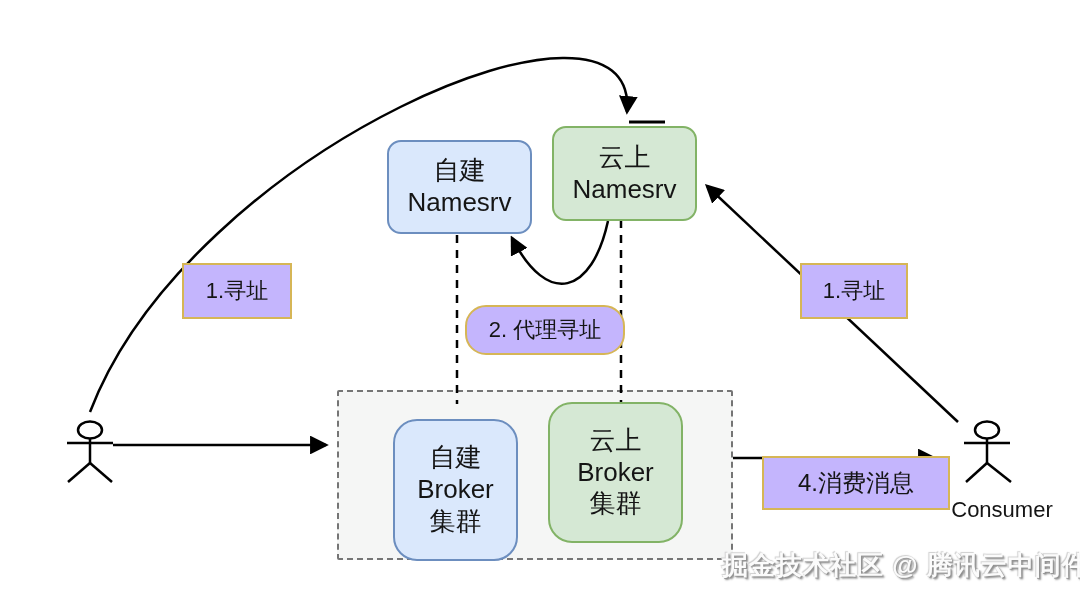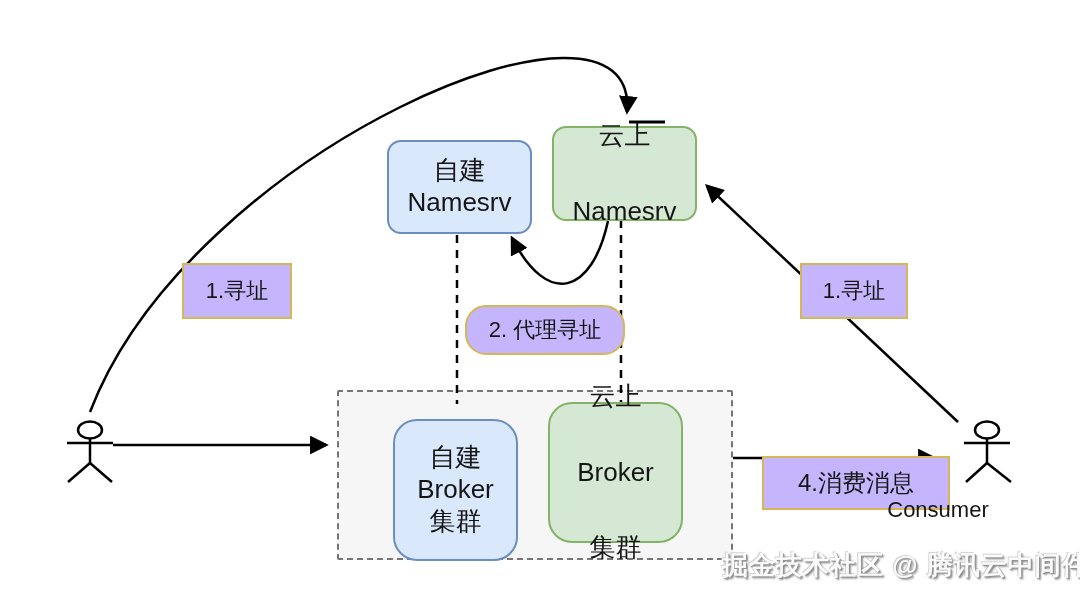--- a/index.html
+++ b/index.html
@@ -7,21 +7,21 @@
     position:relative;width:1080px;height:590px;background:#ffffff;overflow:hidden;
     font-family:"Liberation Sans","DejaVu Sans",sans-serif;color:#151515;
   }
   svg.overlay{position:absolute;left:0;top:0;z-index:2;pointer-events:none;}
   .node{
     position:absolute;z-index:3;box-sizing:border-box;
     display:flex;flex-direction:column;align-items:center;justify-content:center;
     text-align:center;font-size:26px;line-height:1.22;
   }
   .node.blue{background:#dae8fc;border:2px solid #6c8ebf;margin-top:16px;}
-  .node.green{background:#d5e8d4;border:2px solid #82b366;gap:44px;}
+  .node.green{background:#d5e8d4;border:2px solid #82b366;}
   .node.ns{border-radius:14px;}
   .node.broker{border-radius:24px;}
   .cluster{
     position:absolute;z-index:1;box-sizing:border-box;
     background:#f5f6f5;border:2px dashed #757575;border-radius:2px;
   }
   .ylabel{
     position:absolute;z-index:3;box-sizing:border-box;
     background:#c4b5fd;border:2px solid #d6b656;
     display:flex;align-items:center;justify-content:center;
@@ -100,17 +100,17 @@
     <span>云上</span>
     <span>Broker</span>
     <span>集群</span>
   </div>
 
   <div class="ylabel" style="left:182px;top:263px;width:110px;height:56px;">1.寻址</div>
   <div class="ylabel" style="left:465px;top:305px;width:160px;height:50px;border-radius:21px;">2. 代理寻址</div>
   <div class="ylabel" style="left:800px;top:263px;width:108px;height:56px;">1.寻址</div>
   <div class="ylabel big" style="left:762px;top:456px;width:188px;height:54px;">4.消费消息</div>
 
-  <div class="actor-label" style="left:868px;top:497px;">Consumer</div>
+  <div class="actor-label" style="left:932px;top:497px;">Consumer</div>
 
   <div class="watermark" style="left:722px;top:548px;">掘金技术社区 @ 腾讯云中间件</div>
 
 </div>
 
 </body></html>

